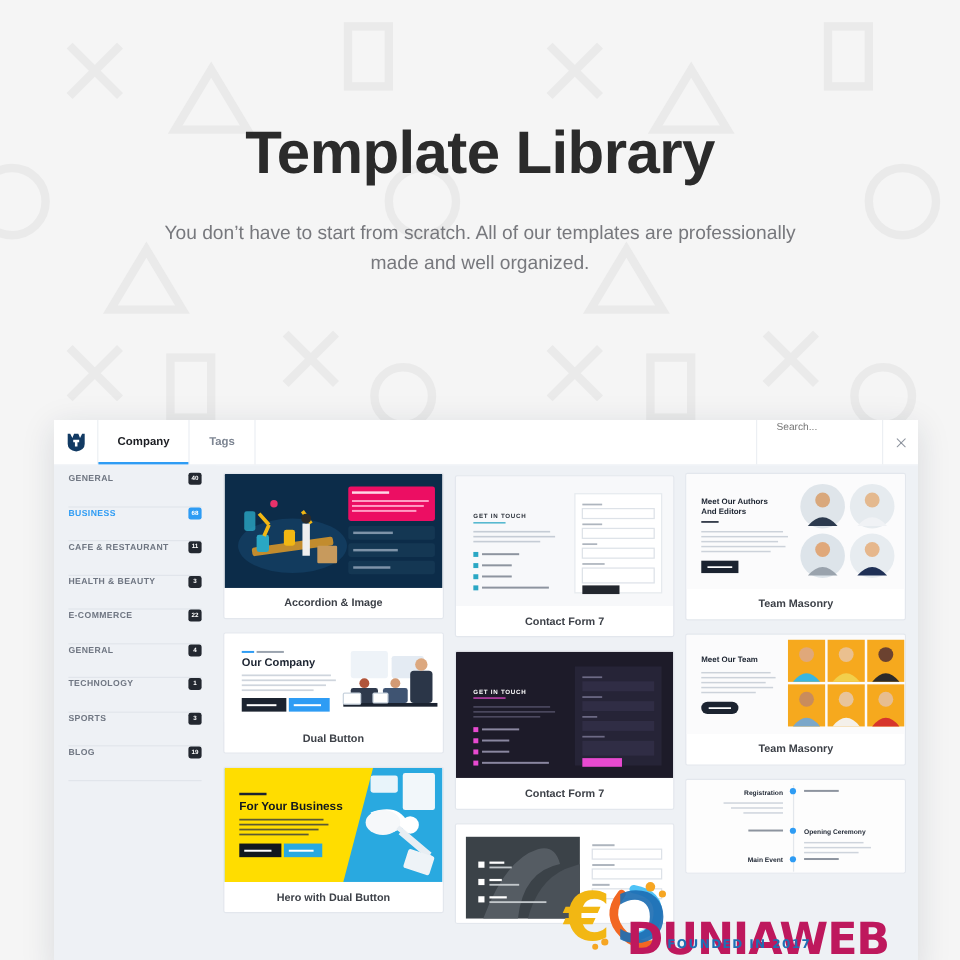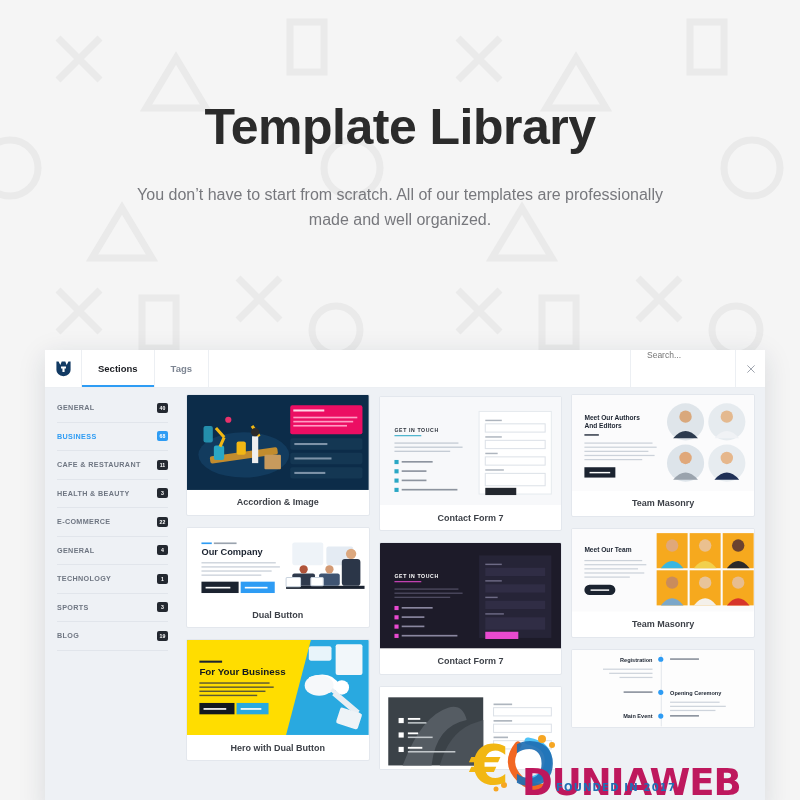--- a/index.html
+++ b/index.html
@@ -112,21 +112,21 @@
 
   
   #sidebar {
     width: 135px;
     flex: 0 0 135px;
     background: #eef1f5;
     padding: 6px 12px 0 12px;
   }
   .cat {
     height: 28.5px;
-    display: flex; align-items: center; justify-content: space-between;
+    display: flex; justify-content: space-between;
     border-bottom: 1px solid #e1e5eb;
   }
   .cat-label {
     font-size: 7.2px;
     letter-spacing: .35px;
     font-weight: bold;
     color: #6f7682;
   }
   .cat.active .cat-label { color: #2e9cf4; }
   .cat-badge {
@@ -252,21 +252,21 @@
 <div id="app-window">
 
   <div id="topbar">
     <div id="logo-cell">
       <svg width="17" height="17" viewBox="0 0 24 24">
         <path d="M2 2 L5 2 L7.5 7 L9.5 2 L14.5 2 L16.5 7 L19 2 L22 2 L22 14 Q22 21 12 23 Q2 21 2 14 Z" fill="#123a63"></path>
         <path d="M8.5 9 L15.5 9 L15.5 12 L13.5 12 L13.5 17 L10.5 17 L10.5 12 L8.5 12 Z" fill="#ffffff"></path>
       </svg>
     </div>
     <div class="tab active">
-      <span>Sections</span>
+      <span>Company</span>
     </div>
     <div class="tab">
       <span>Tags</span>
     </div>
     <div id="topbar-spacer"></div>
     <div id="search-cell">
       <input id="search-input" type="text" placeholder="Search..." style="">
       <svg width="10" height="10" viewBox="0 0 24 24">
         <circle cx="10.5" cy="10.5" r="6.5" fill="none" stroke="#8d939e" stroke-width="2"></circle>
         <path d="M15.5 15.5 L21 21" stroke="#8d939e" stroke-width="2" stroke-linecap="round"></path>

